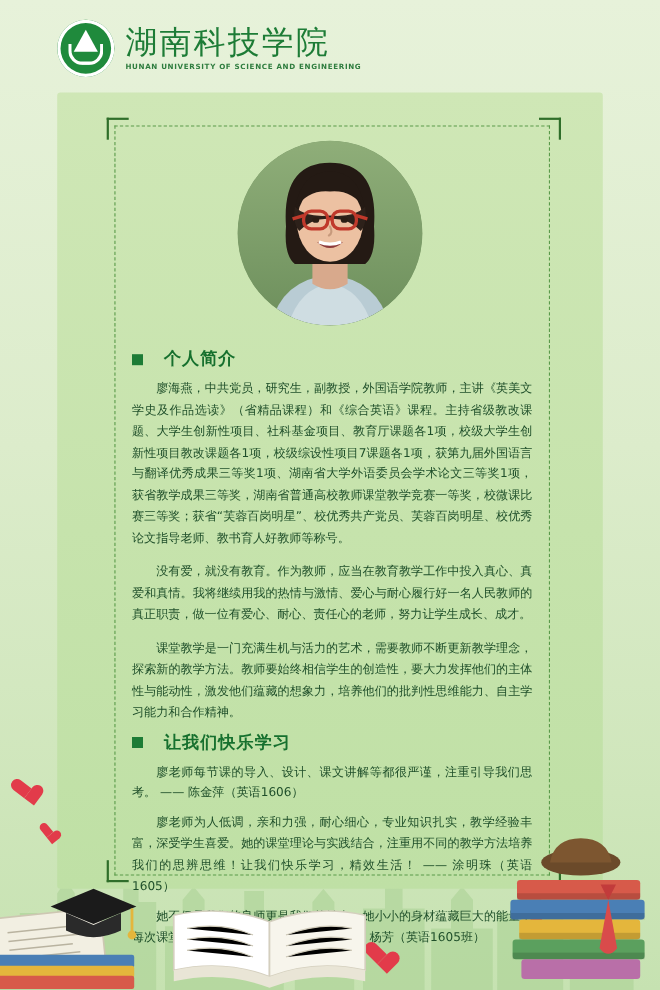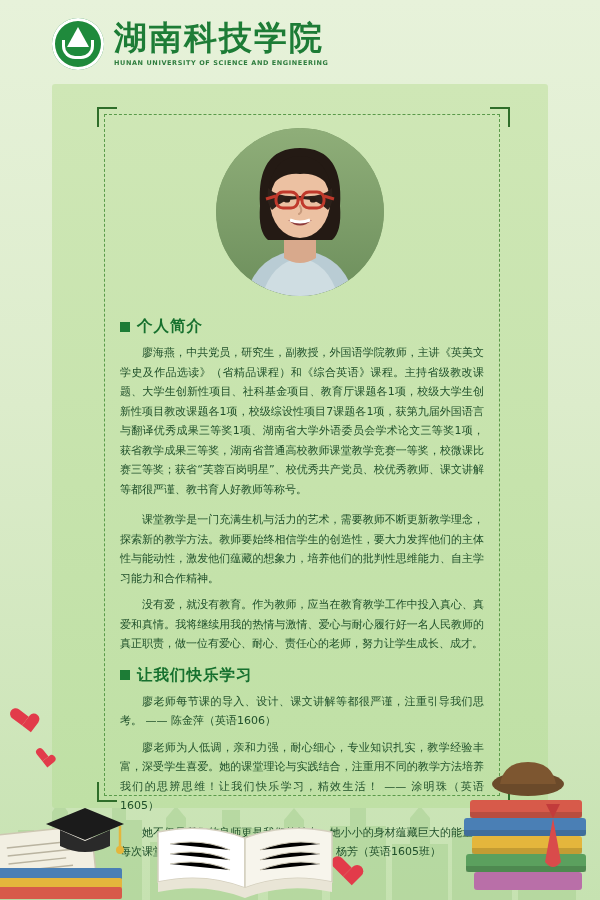--- a/index.html
+++ b/index.html
@@ -71,22 +71,22 @@
     border: 3px solid #ffffff;
     border-top: none;
   }
   .logo-text {
     display: flex;
     flex-direction: column;
     justify-content: center;
   }
   .logo-cn {
     font-family: "DejaVu Sans", "Liberation Sans", sans-serif;
-    font-size: 33px;
-    font-weight: bold;
+    font-size: 29px;
+    font-weight: normal;
     color: #1d7c36;
     letter-spacing: 2px;
     line-height: 1.05;
   }
   .logo-en {
     font-size: 6.5px;
     color: #2f7d3f;
     letter-spacing: 0.6px;
     margin-top: 3px;
     font-weight: bold;
@@ -143,21 +143,21 @@
   .content {
     position: absolute;
     left: 68px;
     top: 232px;
     width: 364px;
     z-index: 5;
   }
   .sec-title {
     display: flex;
     align-items: center;
-    gap: 7px;
+    gap: 19px;
     margin: 0 0 6px 0;
   }
   .sec-title .sq {
     width: 10px;
     height: 10px;
     background: #1d7c36;
     flex: 0 0 auto;
   }
   .sec-title .txt {
     font-size: 15.5px;
@@ -282,24 +282,24 @@
         </g>
       </svg>
     </div>
 
     <div class="content">
 
       <div class="sec-title">
         <span class="sq"></span>
         <span class="txt">个人简介</span>
       </div>
-      <p class="body last">廖海燕，中共党员，研究生，副教授，外国语学院教师，主讲《英美文学史及作品选读》（省精品课程）和《综合英语》课程。主持省级教改课题、大学生创新性项目、社科基金项目、教育厅课题各1项，校级大学生创新性项目教改课题各1项，校级综设性项目7课题各1项，获第九届外国语言与翻译优秀成果三等奖1项、湖南省大学外语委员会学术论文三等奖1项，获省教学成果三等奖，湖南省普通高校教师课堂教学竞赛一等奖，校微课比赛三等奖；获省“芙蓉百岗明星”、校优秀共产党员、校优秀教师、课文讲解等都很严谨、教书育人好教师等称号。</p>
-
+      <p class="body last">廖海燕，中共党员，研究生，副教授，外国语学院教师，主讲《英美文学史及作品选读》（省精品课程）和《综合英语》课程。主持省级教改课题、大学生创新性项目、社科基金项目、教育厅课题各1项，校级大学生创新性项目教改课题各1项，校级综设性项目7课题各1项，获第九届外国语言与翻译优秀成果三等奖1项、湖南省大学外语委员会学术论文三等奖1项，获省教学成果三等奖，湖南省普通高校教师课堂教学竞赛一等奖，校微课比赛三等奖；获省“芙蓉百岗明星”、校优秀共产党员、芙蓉百岗明星、校优秀论文指导老师、教书育人好教师等称号。</p>
+
+      <p class="body last">没有爱，就没有教育。作为教师，应当在教育教学工作中投入真心、真爱和真情。我将继续用我的热情与激情、爱心与耐心履行好一名人民教师的真正职责，做一位有爱心、耐心、责任心的老师，努力让学生成长、成才。</p>
       <p class="body">课堂教学是一门充满生机与活力的艺术，需要教师不断更新教学理念，探索新的教学方法。教师要始终相信学生的创造性，要大力发挥他们的主体性与能动性，激发他们蕴藏的想象力，培养他们的批判性思维能力、自主学习能力和合作精神。</p>
-      <p class="body last">没有爱，就没有教育。作为教师，应当在教育教学工作中投入真心、真爱和真情。我将继续用我的热情与激情、爱心与耐心履行好一名人民教师的真正职责，做一位有爱心、耐心、责任心的老师，努力让学生成长、成才。</p>
 
       <div class="sec-title">
         <span class="sq"></span>
         <span class="txt">让我们快乐学习</span>
       </div>
       <p class="body">
         <span>廖老师每节课的导入、设计、课文讲解等都很严谨，注重引导我们思考。</span>
         <span>—— 陈金萍（英语1606）</span>
       </p>
       <p class="body">

